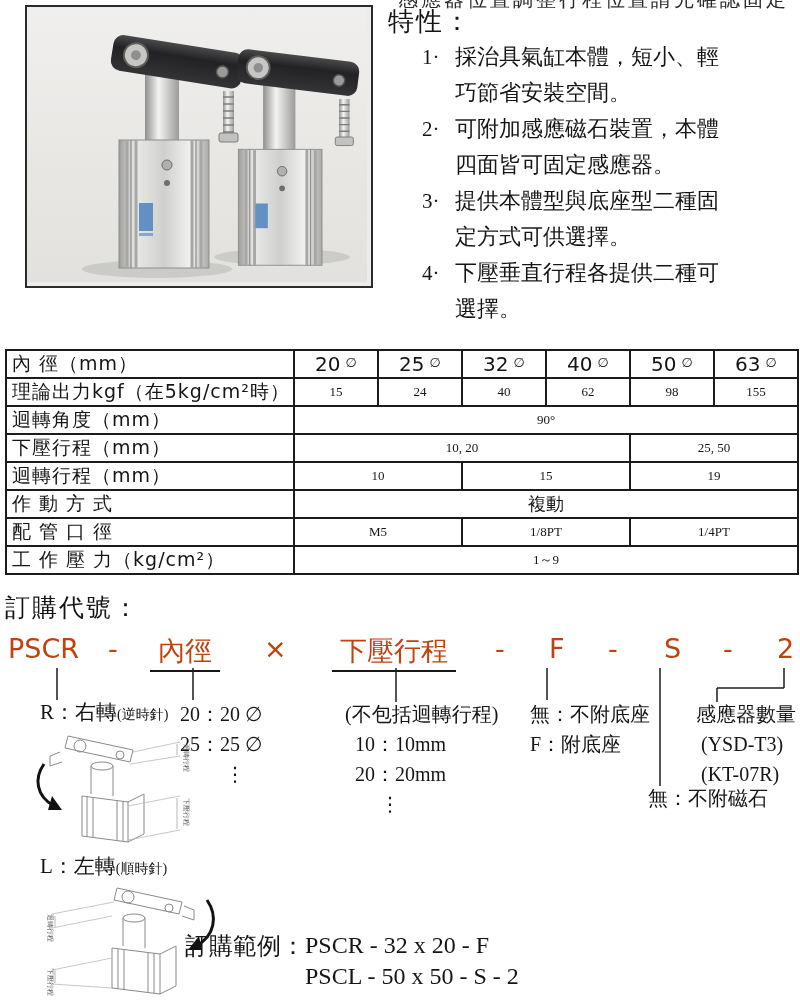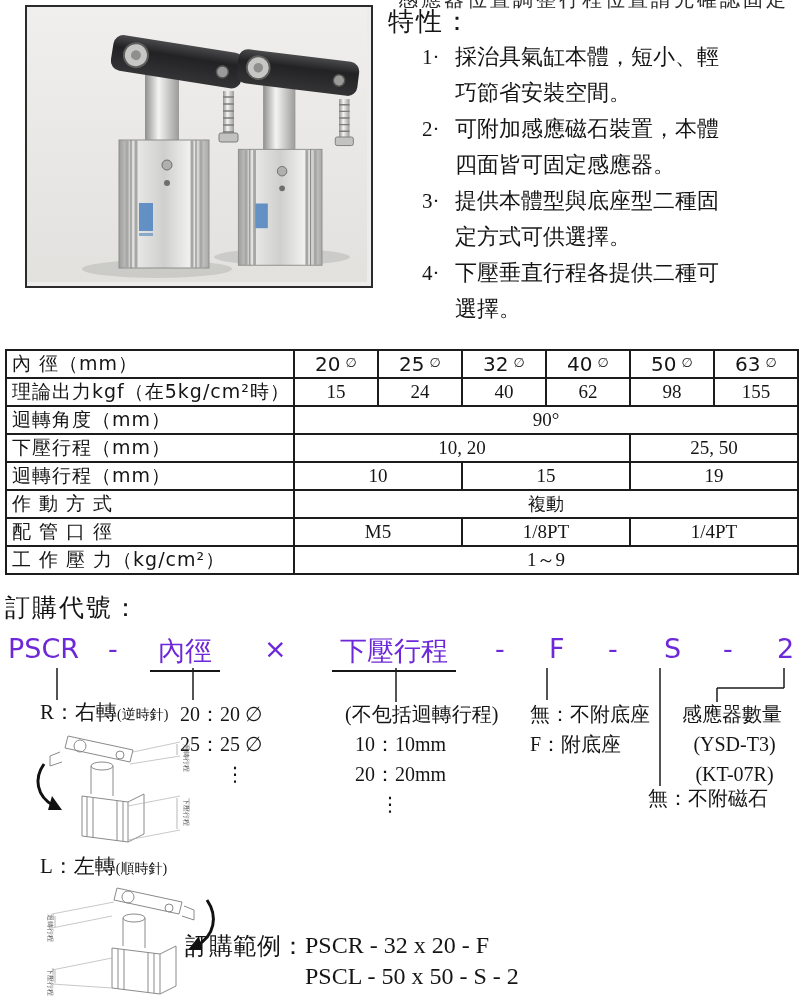--- a/index.html
+++ b/index.html
@@ -19,42 +19,42 @@
   #features .fhead{font-size:26px;letter-spacing:2px;}
   .fitem{position:relative;padding-left:67px;width:272px;font-size:22px;line-height:36px;margin:0;}
   .fitem .num{position:absolute;left:34px;top:0;font-size:21px;}
 
   
   #spec-head{left:5px;top:301px;font-size:26px;font-family:"DejaVu Sans","Liberation Sans",sans-serif;font-weight:400;letter-spacing:1px;}
   #spec-table{left:5px;top:337px;margin-top:12px;}
   table{border-collapse:collapse;table-layout:fixed;width:792px;}
   td,th{border:2px solid #1c1c1c;height:25px;padding:0;overflow:hidden;white-space:nowrap;}
   th{font-family:"DejaVu Sans","Liberation Sans",sans-serif;font-weight:400;font-size:19px;text-align:left;padding-left:5px;letter-spacing:1px;}
-  td{text-align:center;font-size:19px;}
+  td{text-align:center;font-size:13px;}
   td.hdr{font-family:"DejaVu Sans","Liberation Sans",sans-serif;font-size:20px;}
   td.sans{font-family:"DejaVu Sans","Liberation Sans",sans-serif;font-size:18px;}
   .dia{font-size:13px;vertical-align:4px;margin-left:5px;}
 
   
   #order-head{left:5px;top:591px;font-size:25px;font-family:"DejaVu Sans","Liberation Sans",sans-serif;letter-spacing:2px;}
-  .code-seg{position:absolute;top:633px;font-size:27px;font-family:"DejaVu Sans","Liberation Sans",sans-serif;color:#6d28d9;}
+  .code-seg{position:absolute;top:633px;font-size:27px;font-family:"DejaVu Sans","Liberation Sans",sans-serif;color:#c2410c;}
   .uline{border-bottom:2px solid #161616;padding:0 8px 1px 8px;}
 
   .ann{font-size:20px;line-height:30px;}
   .ann .small{font-size:14px;}
   .dots{text-align:center;}
 
   #r-block{left:40px;top:697px;font-size:21px;}
   #l-block{left:40px;top:851px;font-size:21px;}
   #bore-opts{left:180px;top:699px;width:110px;}
   #stroke-opts{left:345px;top:699px;}
   #stroke-opts .opt{padding-left:10px;}
   #stroke-opts .dots{width:90px;}
   #base-opts{left:530px;top:699px;}
-  #sensor-block{left:682px;top:699px;text-align:center;}
+  #sensor-block{left:696px;top:699px;}
   #sensor-block .opt{padding-left:5px;}
   #magnet-opts{left:648px;top:783px;}
   #example{left:185px;top:930px;display:flex;}
   #example .exlabel{font-size:24px;}
   #example .exlines{font-size:24px;line-height:31px;}
 
   svg text{font-family:"Liberation Serif","DejaVu Serif",serif;}
 </style>
 </head>
 <body>

